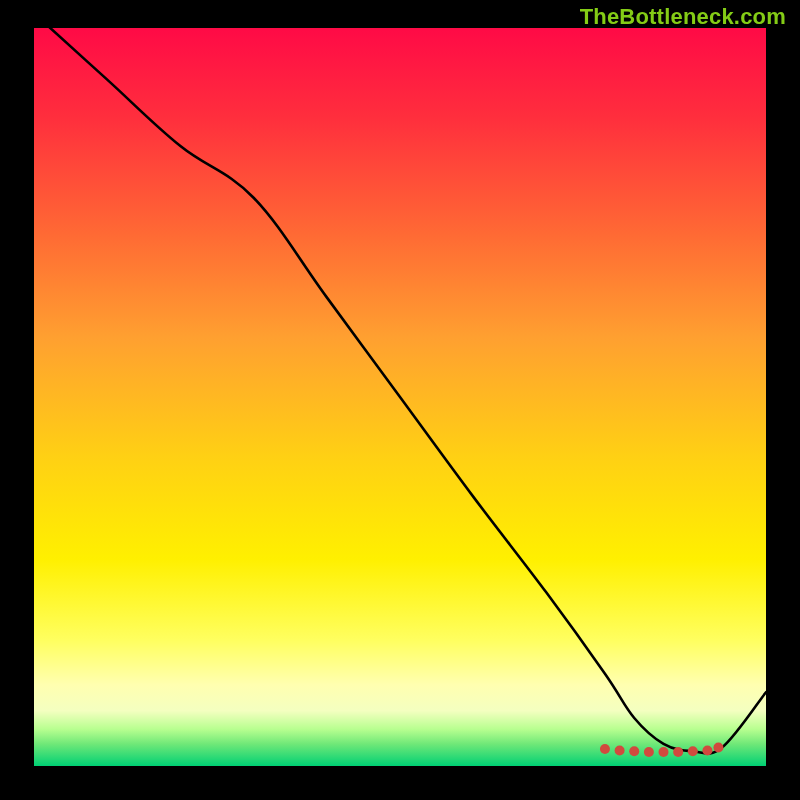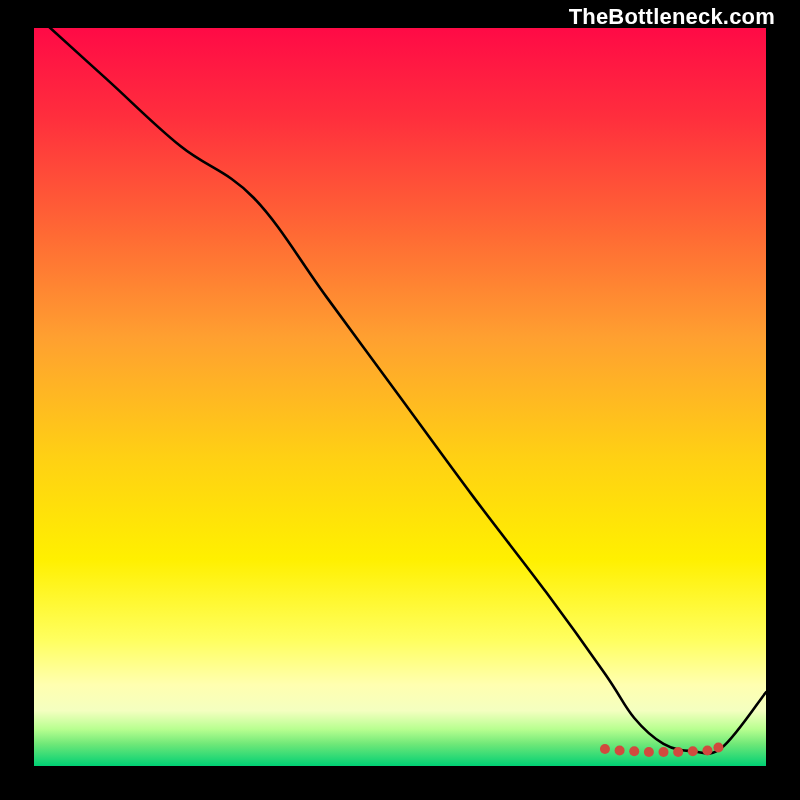--- a/index.html
+++ b/index.html
@@ -13,22 +13,22 @@
   }
   .stage {
     position: relative;
     width: 800px;
     height: 800px;
     background: #000000;
   }
   .watermark {
     position: absolute;
     top: 4px;
-    right: 25px;
-    color: #ffffff;
+    right: 14px;
+    color: #84cc16;
     font-size: 22px;
     font-weight: 600;
     letter-spacing: 0.2px;
     z-index: 3;
     user-select: none;
   }
   svg {
     display: block;
   }
 </style>

